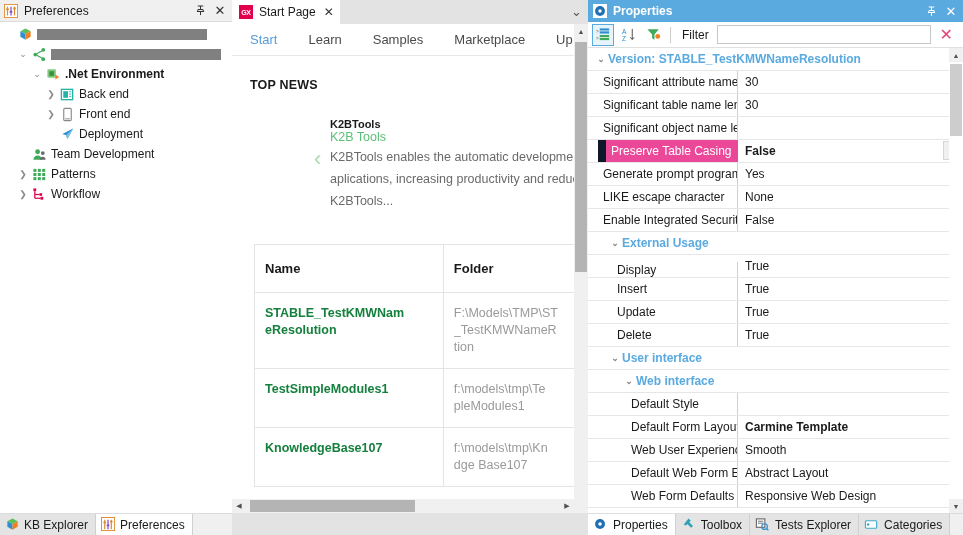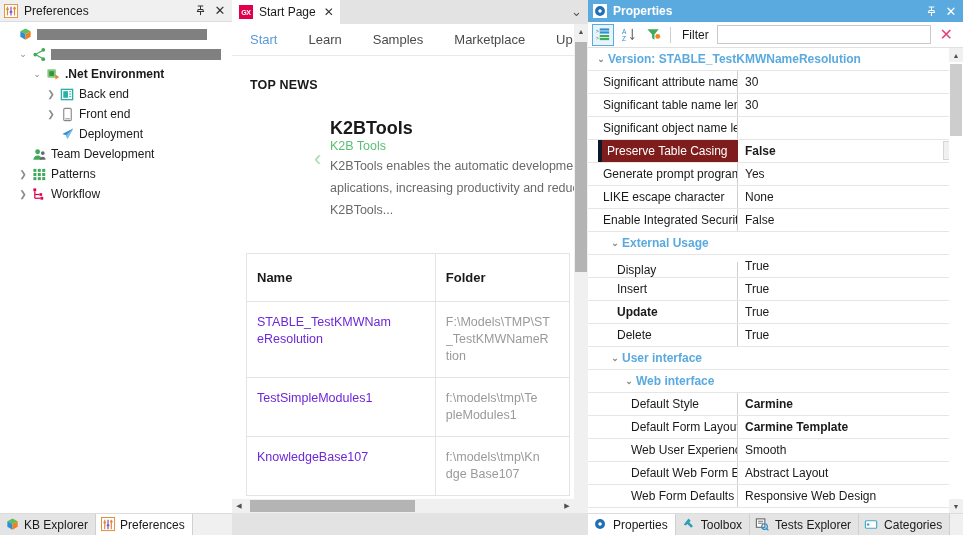--- a/index.html
+++ b/index.html
@@ -102,34 +102,34 @@
     font-size: 12.5px; font-weight: bold; color: #1a1a1a;
     padding: 22px 0 0 18px; letter-spacing: .2px;
   }
 
   #news-block { position: relative; padding: 26px 0 0 0; }
   .news-arrow {
     position: absolute; left: 82px; top: 54px; color: #a8dcb0; font-size: 22px;
     font-weight: 300;
   }
   .news-body { padding-left: 98px; }
-  .news-title { font-size: 18px; font-weight: bold; color: #1a1a1a; }
+  .news-title { font-size: 11px; font-weight: bold; color: #1a1a1a; }
   .news-sub { font-size: 12.5px; color: #5bc075; margin-top: 0; }
   .news-text { font-size: 12.5px; color: #6a6a6a; margin-top: 4px; line-height: 18px; white-space: nowrap; }
 
   #kb-table {
-    margin: 34px 14px 0 14px; border: 1px solid #e4e4e4; border-bottom: none;
+    margin: 34px 14px 0 22px; border: 1px solid #e4e4e4; border-bottom: none;
     width: 324px;
   }
   .kb-row { display: flex; border-bottom: 1px solid #e4e4e4; }
   .kb-cell { padding: 12px 10px; }
   .kb-c1 { width: 190px; border-right: 1px solid #e4e4e4; }
   .kb-c2 { width: 134px; }
   .kb-head .kb-cell { font-size: 13px; font-weight: bold; color: #1a1a1a; padding: 16px 10px; }
-  .kb-name { font-size: 12.5px; color: #6d28d9; line-height: 17px; }
+  .kb-name { font-size: 12.5px; color: #15803d; line-height: 17px; font-weight: bold; }
   .kb-folder { font-size: 12.5px; color: #9a9a9a; line-height: 17px; white-space: nowrap; overflow: hidden; }
 
   
   #sp-vscroll {
     position: absolute; right: 0; top: 24px; width: 14px; height: 489px;
     background: #f0f0f0;
   }
   .sb-arrow {
     width: 14px; height: 14px; display: flex; align-items: center;
     justify-content: center; font-size: 7px; color: #505050; background: #f0f0f0;
@@ -193,22 +193,22 @@
   .prop-key {
     display: flex; align-items: center; padding-left: 5px;
     border-right: 1px solid #cfcfcf; overflow: hidden; white-space: nowrap;
   }
   .prop-val {
     display: flex; align-items: center; padding-left: 7px; flex: 1;
     overflow: hidden; white-space: nowrap;
   }
   .prop-val.bold { font-weight: bold; }
   .prop-row.selected .prop-key {
-    background: #7f1d1d; color: #ffffff; border-right: none;
-    border-left: 4px solid #0f172a;
+    background: #ec4899; color: #ffffff; border-right: none;
+    border-left: 8px solid #0f172a;
   }
   .prop-row.selected .prop-val { font-weight: bold; padding-right: 22px; position: relative; }
   .combo-arrow {
     position: absolute; right: 1px; top: 1px; width: 19px; height: 19px;
     background: #f0f0f0; border: 1px solid #d6d6d6; display: flex;
     align-items: center; justify-content: center; font-size: 8px; color: #444;
   }
   .prop-row.clipped { overflow: hidden; }
 
   #prop-vscroll {
@@ -594,21 +594,21 @@
         </div>
         <div class="prop-row">
           <div class="prop-indent" style="width: 24px;"></div>
           <div class="prop-key" style="width: 126px;">Insert</div>
           <div class="prop-val">
             <span>True</span>
           </div>
         </div>
         <div class="prop-row">
           <div class="prop-indent" style="width: 24px;"></div>
-          <div class="prop-key" style="width: 126px; font-weight: bold;">Update</div>
+          <div class="prop-key" style="width: 126px;">Update</div>
           <div class="prop-val">
             <span>True</span>
           </div>
         </div>
         <div class="prop-row">
           <div class="prop-indent" style="width: 24px;"></div>
           <div class="prop-key" style="width: 126px;">Delete</div>
           <div class="prop-val">
             <span>True</span>
           </div>
@@ -617,23 +617,20 @@
           <span class="grp-exp">⌄</span>
           <span>User interface</span>
         </div>
         <div class="grp-row" style="padding-left: 34px;">
           <span class="grp-exp">⌄</span>
           <span>Web interface</span>
         </div>
         <div class="prop-row">
           <div class="prop-indent" style="width: 38px;"></div>
           <div class="prop-key" style="width: 112px;">Default Style</div>
-          <div class="prop-val bold">
-            <span>Carmine</span>
-          </div>
         </div>
         <div class="prop-row">
           <div class="prop-indent" style="width: 38px;"></div>
           <div class="prop-key" style="width: 112px;">Default Form Layout</div>
           <div class="prop-val bold">
             <span>Carmine Template</span>
           </div>
         </div>
         <div class="prop-row">
           <div class="prop-indent" style="width: 38px;"></div>

